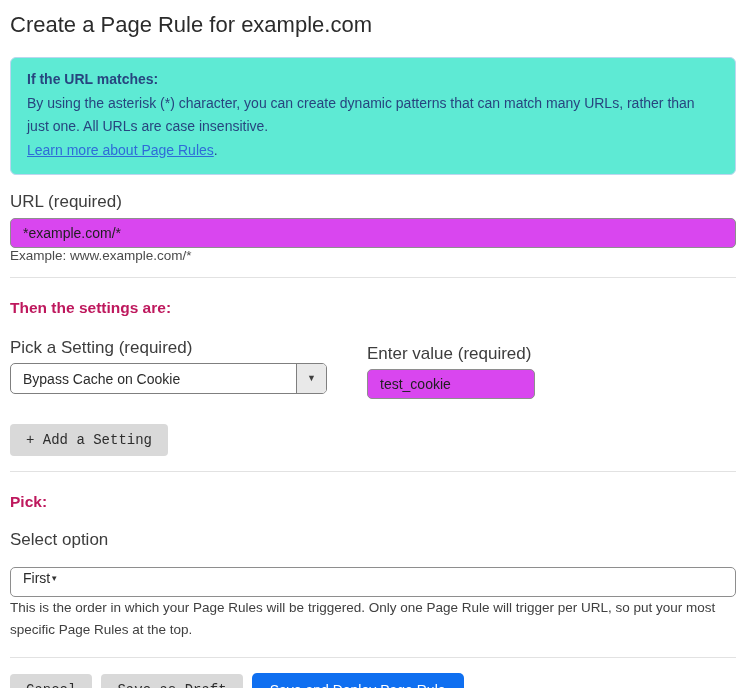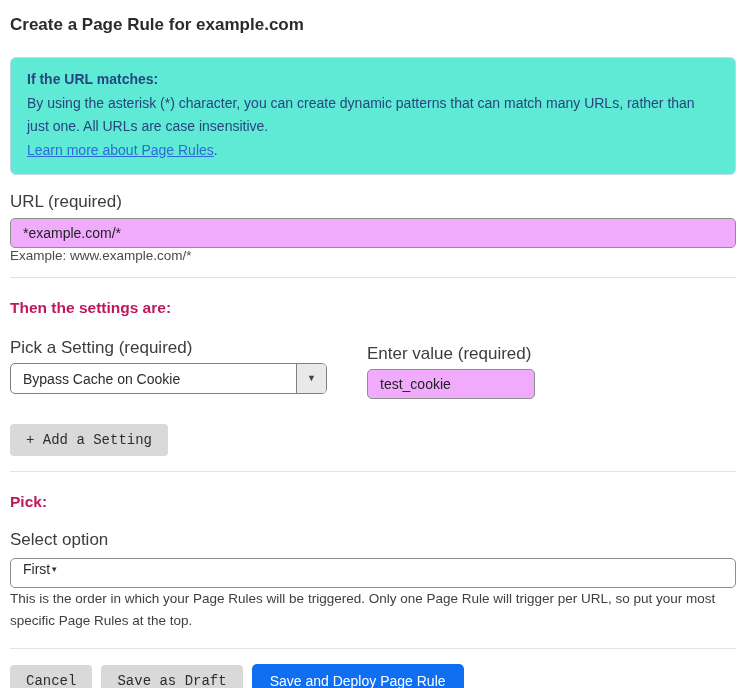--- a/index.html
+++ b/index.html
@@ -6,22 +6,22 @@
   html, body { width: 750px; height: 688px; background: #ffffff; }
   body {
     font-family: "Liberation Sans", "DejaVu Sans", sans-serif;
     color: #2e2e2e;
     overflow: hidden;
   }
   .page { padding: 0 14px 0 10px; width: 750px; }
 
   h1.page-title {
     margin-top: 12px;
-    font-size: 17px;
-    font-weight: bold;
+    font-size: 22px;
+    font-weight: normal;
     color: #2b2b2b;
     line-height: 25px;
   }
 
   .infobox {
     margin-top: 20px;
     background: #5eead4;
     border: 1px solid #bcd6ef;
     border-radius: 6px;
     padding: 10px 16px 12px 16px;
@@ -46,21 +46,21 @@
 
   input.text-input {
     display: block;
     height: 30px;
     border: 1px solid #8e8e8e;
     border-radius: 5px;
     padding: 0 12px;
     font-family: "Liberation Sans", "DejaVu Sans", sans-serif;
     font-size: 14px;
     color: #1f1f1f;
-    background: #f0abfc;
+    background: #d946ef;
     outline: none;
   }
   .url-input { margin-top: 8px; width: 100%; }
 
   .helper {
     font-size: 13.5px;
     color: #4b4b4b;
   }
 
   hr.divider {
@@ -126,21 +126,21 @@
     border-radius: 4px;
     padding: 0 16px;
     font-size: 14px;
     color: #2d2d2d;
     font-family: Liberation Mono, monospace;
   }
   .add-btn { margin-top: 25px; display: block; }
 
   .order-select-label { margin-top: 21px; }
   .select {
-    margin-top: 10px;
+    margin-top: 19px;
     height: 30px;
     border: 1px solid #8e8e8e;
     border-radius: 5px;
     background: #ffffff;
     display: flex;
     align-items: center;
     justify-content: flex-start;
     padding: 0 15px 8px 12px;
     font-size: 14px;
     color: #2b2b2b;

